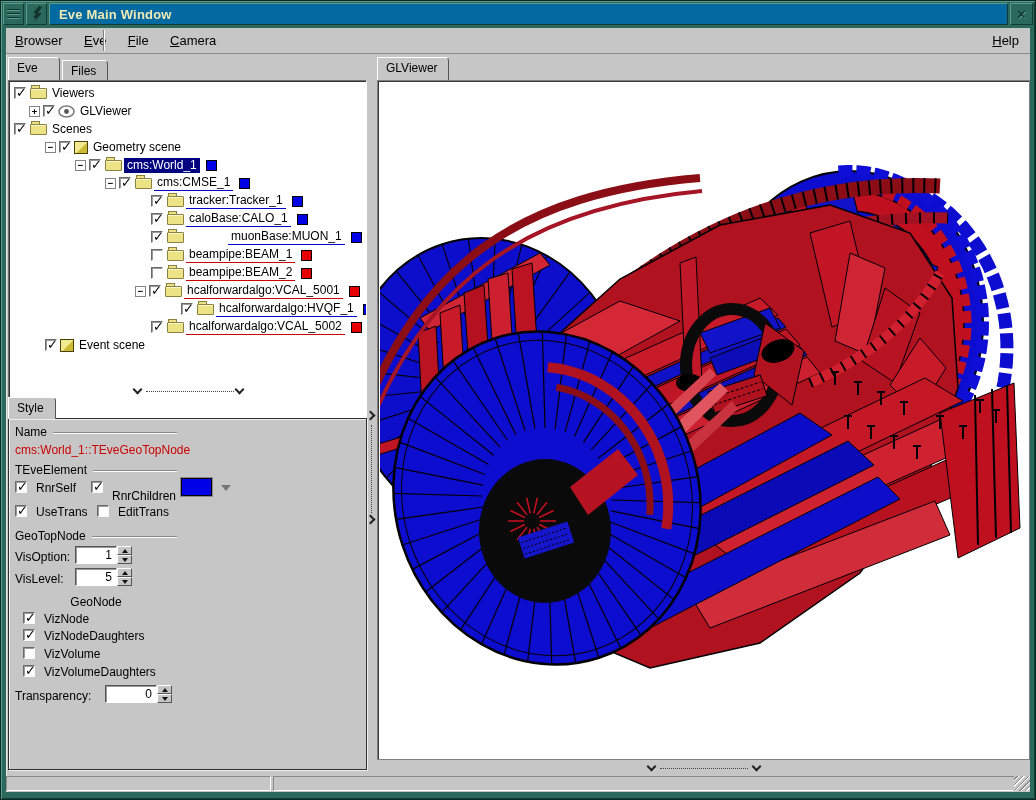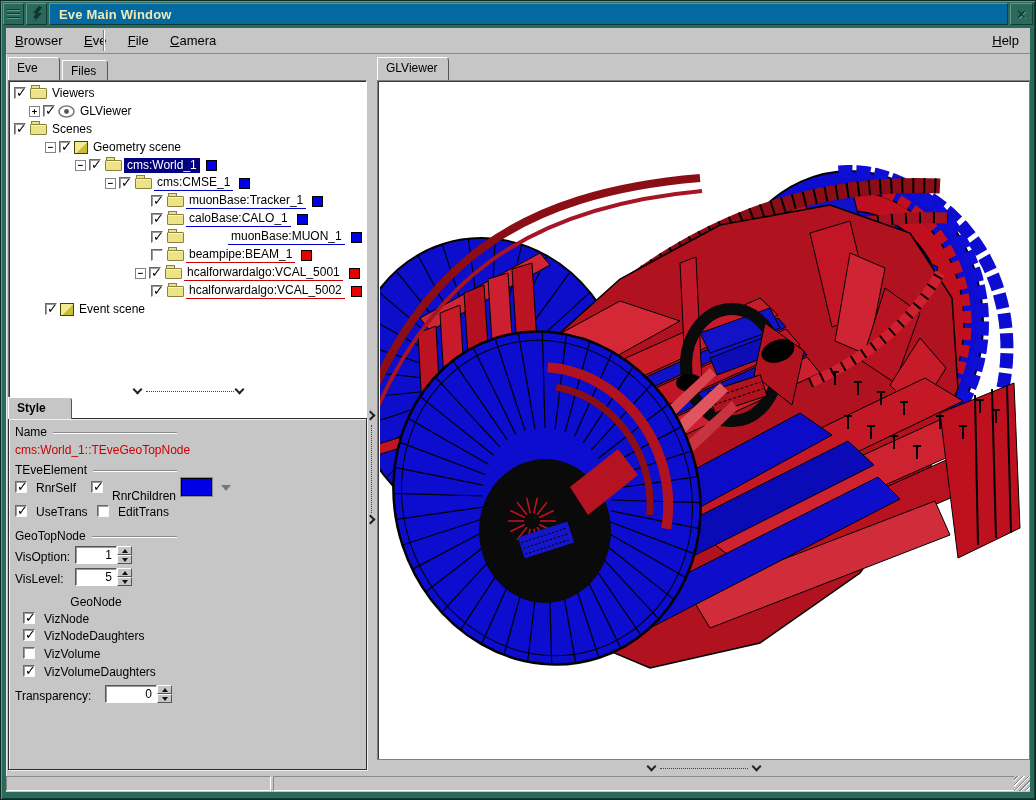--- a/index.html
+++ b/index.html
@@ -55,21 +55,21 @@
   .chip{flex:none;width:11px;height:11px;border:1px solid #000;margin-left:6px;}
   
   .hsplit{position:absolute;left:2px;top:357px;width:359px;height:12px;}
   .hsplit .dots,.glsplit .dots{position:absolute;top:6px;border-top:1px dotted #444;}
   .chev-d{position:absolute;width:7px;height:7px;border-right:2px solid #222;border-bottom:2px solid #222;transform:rotate(45deg);top:1px;}
   .chev-r{position:absolute;width:7px;height:7px;border-right:2px solid #222;border-bottom:2px solid #222;transform:rotate(-45deg);left:0px;}
   .vsplit{position:absolute;left:361px;top:52px;width:10px;height:690px;}
   .vsplit .dots{position:absolute;left:4px;border-left:1px dotted #444;}
   .glsplit{position:absolute;left:371px;top:734px;width:653px;height:12px;}
   
-  .style-tab{position:absolute;left:2px;top:369px;width:64px;height:22px;z-index:3;font-weight:bold;}
+  .style-tab{position:absolute;left:2px;top:369px;width:48px;height:22px;z-index:3;}
   .spanel{position:absolute;left:2px;top:390px;width:359px;height:352px;background:#c6c6c6;
           border:1px solid #2e2e2e;box-shadow:inset 1px 1px 0 #efefef, 1px 1px 0 #efefef;}
   .sp-abs{position:absolute;}
   .grp{display:flex;align-items:center;width:162px;}
   .grp .gline{flex:1;height:2px;border-top:1px solid #8a8a8a;border-bottom:1px solid #fff;margin-left:6px;margin-top:2px;}
   .redname{color:#cc0000;}
   .cblabel{margin-left:5px;}
   .swatch{width:31px;height:18px;border:1px solid #000;box-shadow:0 0 0 1px #8a8a8a;}
   .droparrow{width:0;height:0;border-left:5px solid transparent;border-right:5px solid transparent;border-top:6px solid #777;}
   .entry{width:42px;height:18px;background:#fff;border:1px solid #555;border-right-color:#fff;border-bottom-color:#fff;
@@ -170,21 +170,21 @@
         <div class="trow">
           <span class="exp" style="margin-left:96px">−</span>
           <span class="cb on" style="margin-left:3px"></span>
           <span class="ic-folder"></span>
           <span class="tlabel" style="border-bottom:1px solid #0000cc;">cms:CMSE_1</span>
           <span class="chip" style="background:#0000e6"></span>
         </div>
         <div class="trow">
           <span class="cb on" style="margin-left:142px"></span>
           <span class="ic-folder"></span>
-          <span class="tlabel" style="border-bottom:1px solid #0000cc;">muonBase:Tracker_1</span>
+          <span class="tlabel" style="border-bottom:1px solid #0000cc;">tracker:Tracker_1</span>
           <span class="chip" style="background:#0000e6"></span>
         </div>
         <div class="trow">
           <span class="cb on" style="margin-left:142px"></span>
           <span class="ic-folder"></span>
           <span class="tlabel" style="border-bottom:1px solid #0000cc;">caloBase:CALO_1</span>
           <span class="chip" style="background:#0000e6"></span>
         </div>
         <div class="trow">
           <span class="cb on" style="margin-left:142px"></span>
@@ -192,25 +192,37 @@
           <span class="tlabel" style="border-bottom:1px solid #0000cc;margin-left:42px;">muonBase:MUON_1</span>
           <span class="chip" style="background:#0000e6"></span>
         </div>
         <div class="trow">
           <span class="cb" style="margin-left:142px"></span>
           <span class="ic-folder"></span>
           <span class="tlabel" style="border-bottom:1px solid #cc0000;">beampipe:BEAM_1</span>
           <span class="chip" style="background:#e60000"></span>
         </div>
         <div class="trow">
+          <span class="cb" style="margin-left:142px"></span>
+          <span class="ic-folder"></span>
+          <span class="tlabel" style="border-bottom:1px solid #cc0000;">beampipe:BEAM_2</span>
+          <span class="chip" style="background:#e60000"></span>
+        </div>
+        <div class="trow">
           <span class="exp" style="margin-left:126px">−</span>
           <span class="cb on" style="margin-left:3px"></span>
           <span class="ic-folder"></span>
           <span class="tlabel" style="border-bottom:1px solid #cc0000;">hcalforwardalgo:VCAL_5001</span>
           <span class="chip" style="background:#e60000"></span>
+        </div>
+        <div class="trow">
+          <span class="cb on" style="margin-left:172px"></span>
+          <span class="ic-folder"></span>
+          <span class="tlabel" style="border-bottom:1px solid #0000cc;">hcalforwardalgo:HVQF_1</span>
+          <span class="chip" style="background:#0000e6"></span>
         </div>
         <div class="trow">
           <span class="cb on" style="margin-left:142px"></span>
           <span class="ic-folder"></span>
           <span class="tlabel" style="border-bottom:1px solid #cc0000;">hcalforwardalgo:VCAL_5002</span>
           <span class="chip" style="background:#e60000"></span>
         </div>
         <div class="trow">
           <span class="cb on" style="margin-left:36px"></span>
           <span class="ic-box"></span>

